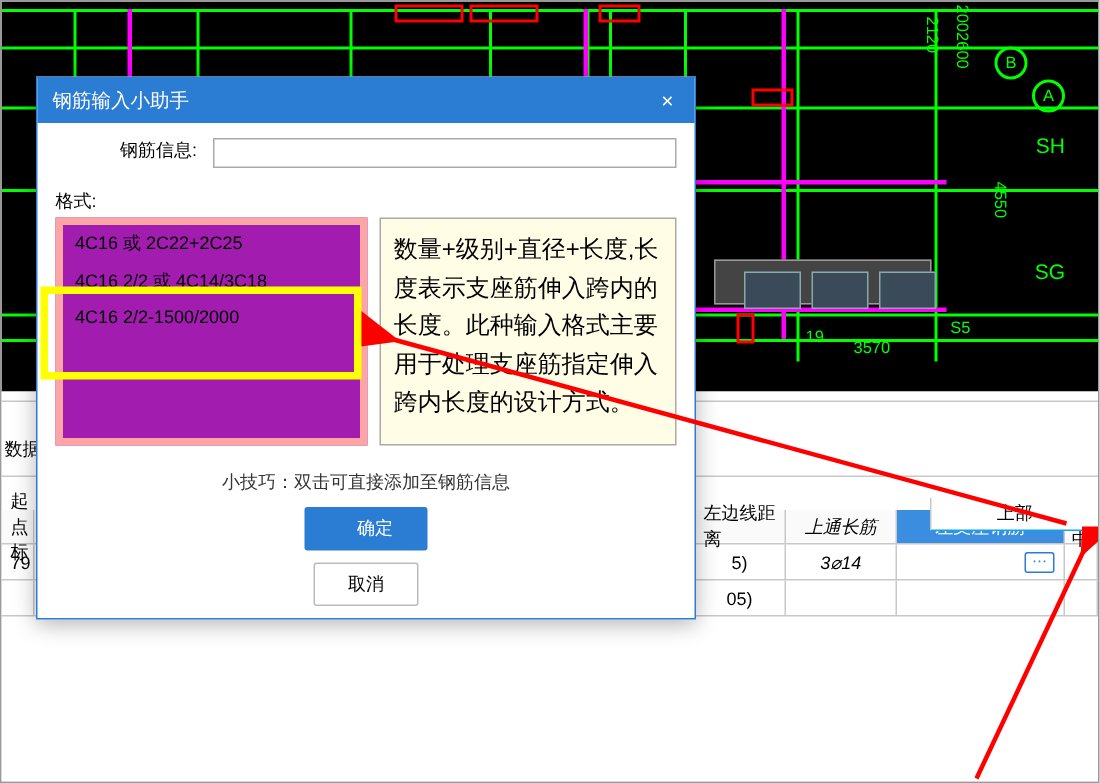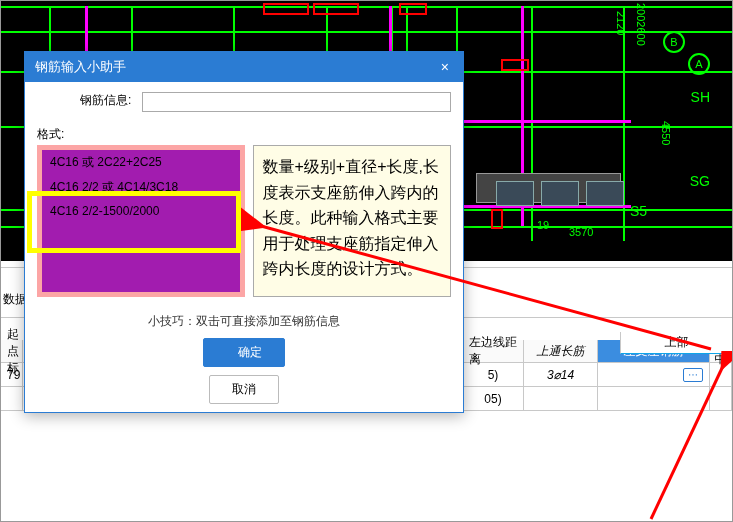--- a/index.html
+++ b/index.html
@@ -193,21 +193,21 @@
   <div class="red-box" style="left:490px;top:208px;width:12px;height:20px"></div>
   <div class="gray-box" style="left:475px;top:172px;width:145px;height:30px"></div>
   <div class="slate-box" style="left:495px;top:180px;width:38px;height:25px"></div>
   <div class="slate-box" style="left:540px;top:180px;width:38px;height:25px"></div>
   <div class="slate-box" style="left:585px;top:180px;width:38px;height:25px"></div>
 
   <span class="axis-circle" style="right:47px;top:30px">B</span>
   <span class="axis-circle" style="right:22px;top:52px">A</span>
   <span class="dim-text" style="right:22px;top:88px;color:#0f0;font-size:14px">SH</span>
   <span class="dim-text" style="right:22px;top:172px;color:#0f0;font-size:14px">SG</span>
-  <span class="dim-text" style="right:85px;top:202px;color:#0f0;font-size:14px">S5</span>
+  <span class="dim-text" style="right:85px;top:212px;color:#0f0;font-size:11px">S5</span>
 
   <span class="dim-text dim-vert" style="right:105px;top:10px">2120</span>
   <span class="dim-text dim-vert" style="right:85px;top:2px">2002600</span>
   <span class="dim-text dim-vert" style="right:60px;top:120px">4550</span>
   <span class="dim-text" style="left:536px;top:218px">19</span>
   <span class="dim-text" style="left:568px;top:225px">3570</span>
 </div>
 
 <div class="dialog">
   <div class="dialog-title">

